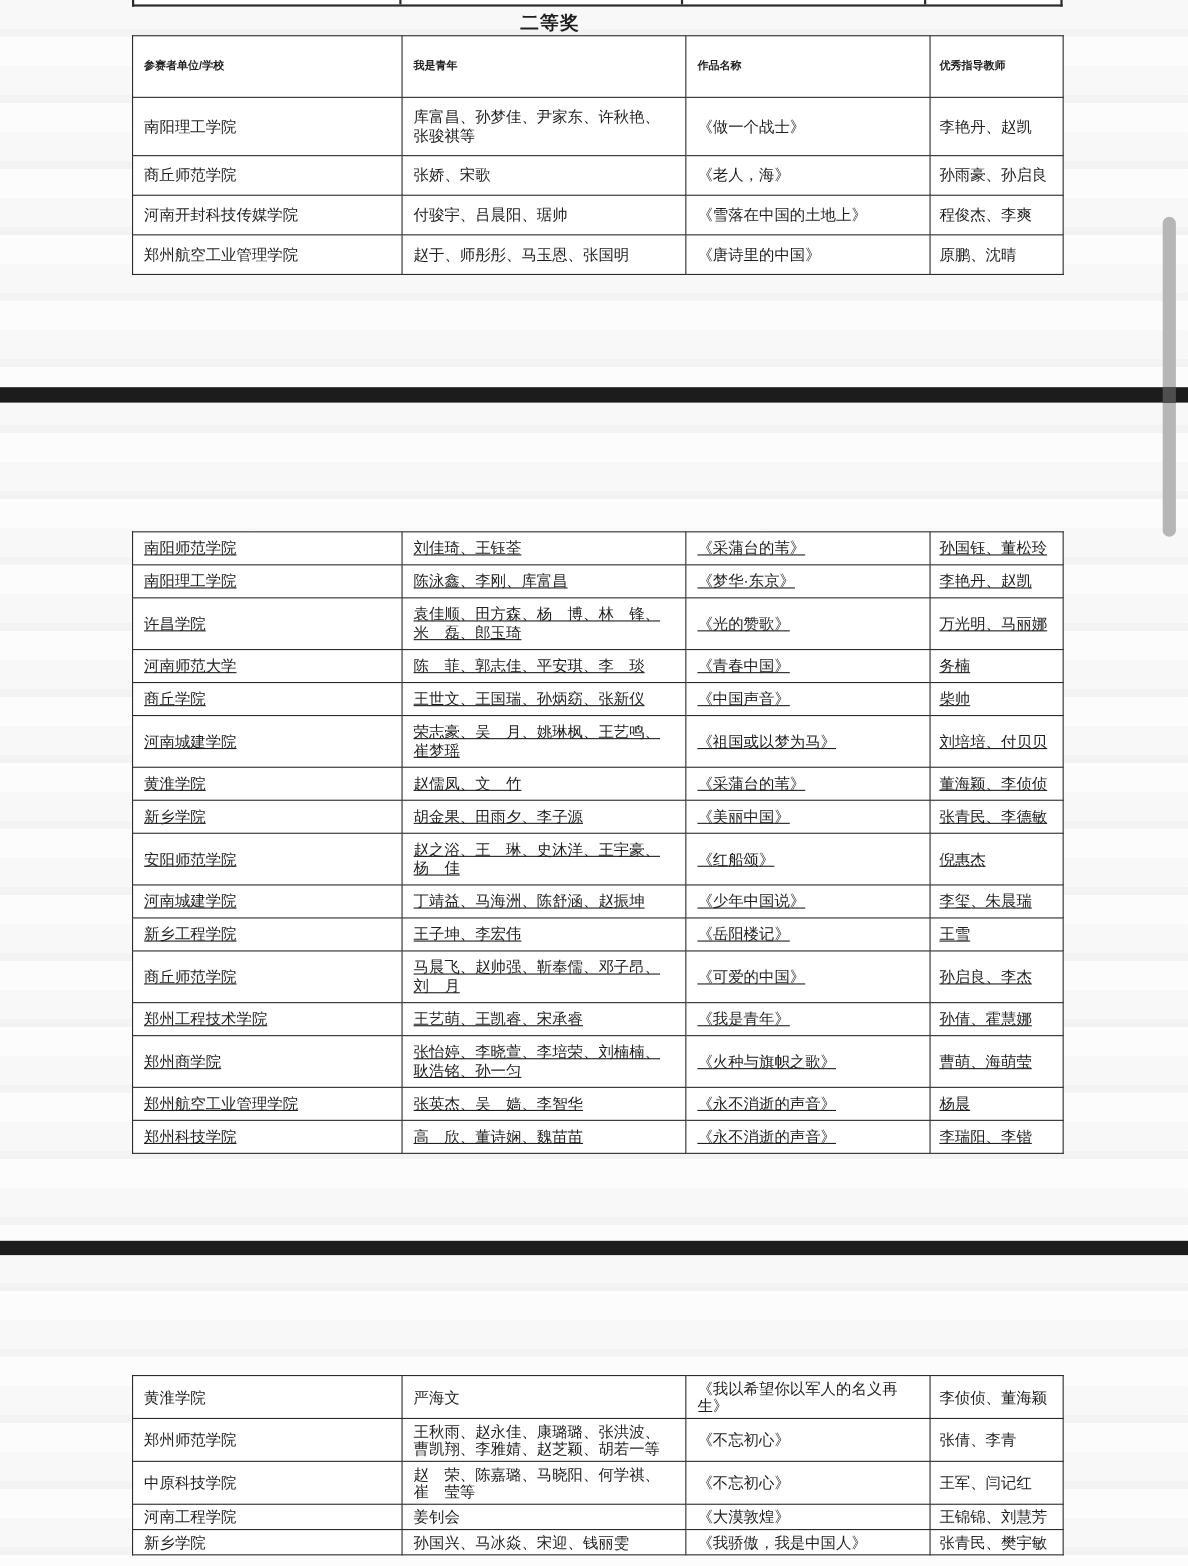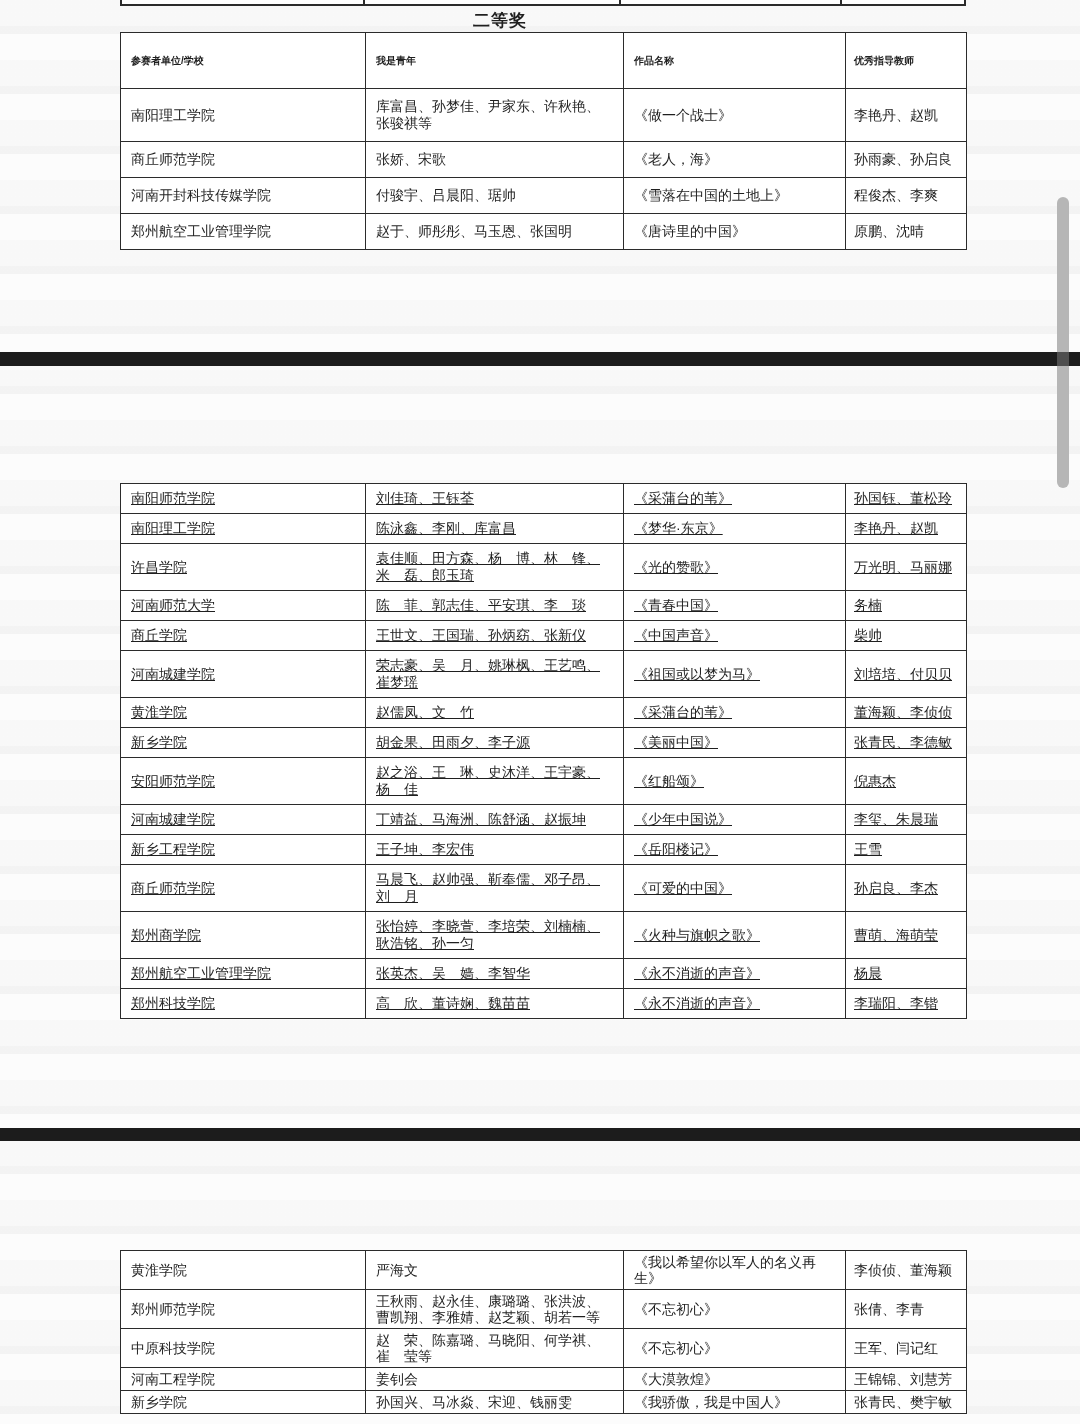--- a/index.html
+++ b/index.html
@@ -200,20 +200,26 @@
         <td>《岳阳楼记》</td>
         <td>王雪</td>
       </tr>
       <tr>
         <td>商丘师范学院</td>
         <td>马晨飞、赵帅强、靳奉儒、邓子昂、刘　月</td>
         <td>《可爱的中国》</td>
         <td>孙启良、李杰</td>
       </tr>
       <tr>
+        <td>郑州工程技术学院</td>
+        <td>王艺萌、王凯睿、宋承睿</td>
+        <td>《我是青年》</td>
+        <td>孙倩、霍慧娜</td>
+      </tr>
+      <tr>
         <td>郑州商学院</td>
         <td>张怡婷、李晓萱、李培荣、刘楠楠、耿浩铭、孙一匀</td>
         <td>《火种与旗帜之歌》</td>
         <td>曹萌、海萌莹</td>
       </tr>
       <tr>
         <td>郑州航空工业管理学院</td>
         <td>张英杰、吴　嫱、李智华</td>
         <td>《永不消逝的声音》</td>
         <td>杨晨</td>

